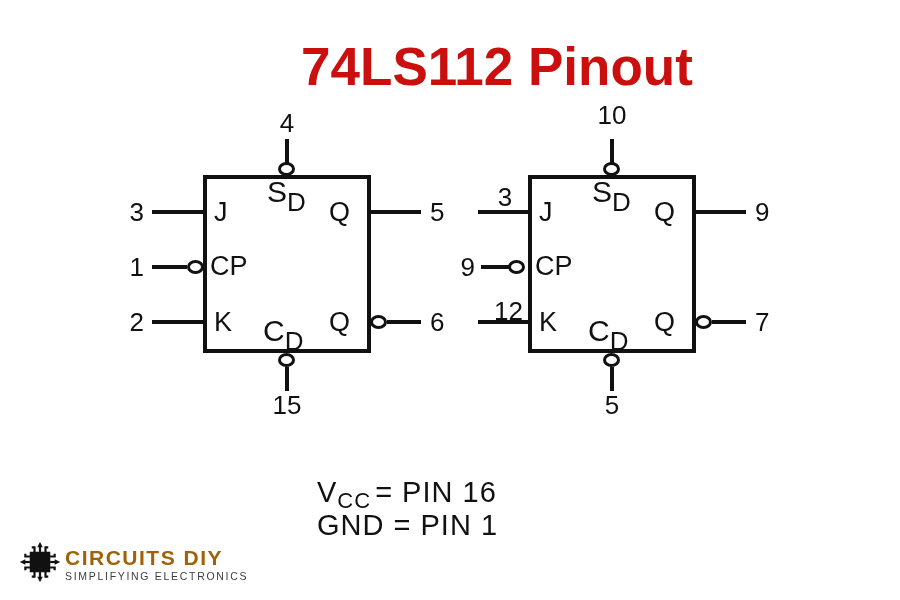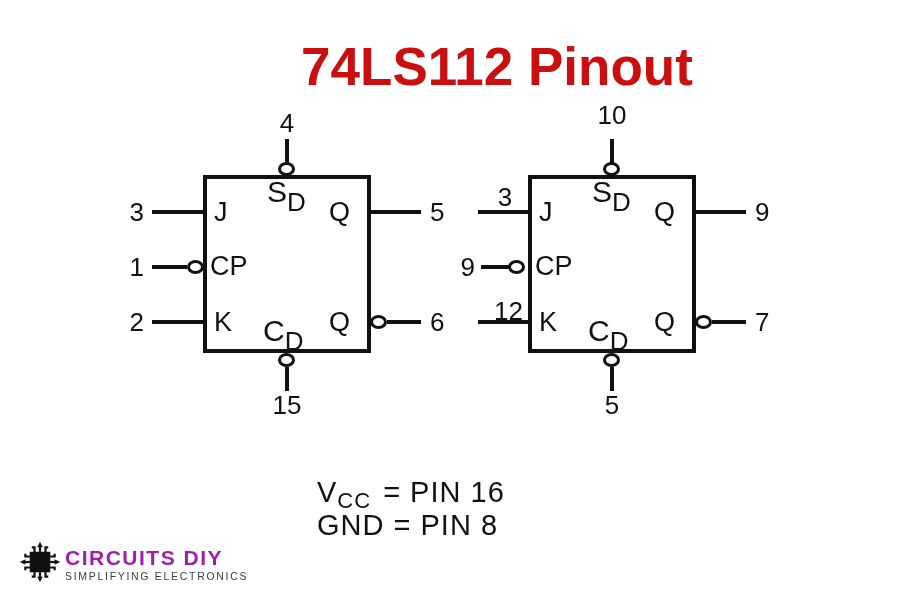--- a/index.html
+++ b/index.html
@@ -19,25 +19,25 @@
   .num    { position:absolute; font-size:26px; line-height:26px; }
   .center { text-align:center; }
   .right  { text-align:right; }
   .lbl    { position:absolute; font-size:27px; line-height:27px; }
   .big    { font-size:30px; line-height:30px; }
   .sub    { font-size:26px; position:relative; top:9px; }
 
   .notes  { position:absolute; left:317px; top:477px; font-size:29px; line-height:30px;
             letter-spacing:1px; }
   .sub2   { font-size:22px; position:relative; top:6px; }
-  .gap    { margin-left:12px; }
+  .gap    { margin-left:4px; }
 
   .logo      { position:absolute; left:18px; top:540px; display:flex; align-items:center; }
   .logo-text { margin-left:3px; }
-  .brand     { font-size:21px; font-weight:700; letter-spacing:1.5px; color:#a21caf;
+  .brand     { font-size:21px; font-weight:700; letter-spacing:1.5px; color:#a16207;
                line-height:21px; }
   .tagline   { font-size:10.5px; letter-spacing:1.7px; color:#3d3d3d; margin-top:3px;
                line-height:11px; }
 </style>
 </head>
 <body>
 
 <div class="page">
 
   <h1 class="title" style="color: rgb(203, 14, 14);">74LS112 Pinout</h1>
@@ -109,21 +109,21 @@
     <div class="num" style="left:755px; top:199px;">9</div>
 
     <div class="lbl" style="left:654px; top:309px;">Q</div>
     <div class="bubble" style="left:695px; top:315px;"></div>
     <div class="hline" style="left:712px; top:320px; width:34px;"></div>
     <div class="num" style="left:755px; top:309px;">7</div>
   </div>
 
   <div class="notes">
     <div><span>V</span><span class="sub2">CC</span><span class="gap">= PIN 16</span></div>
-    <div>GND = PIN 8</div>
+    <div>GND = PIN 1</div>
   </div>
 
   <div class="logo">
     <span>
       <svg width="44" height="44" viewBox="0 0 48 48">
         <g stroke="#111" stroke-width="2.4" fill="none">
           <rect x="14" y="14" width="20" height="20" fill="#111"></rect>
 
           <path d="M18 13 V8 H15"></path>
           <path d="M24 13 V7"></path>

